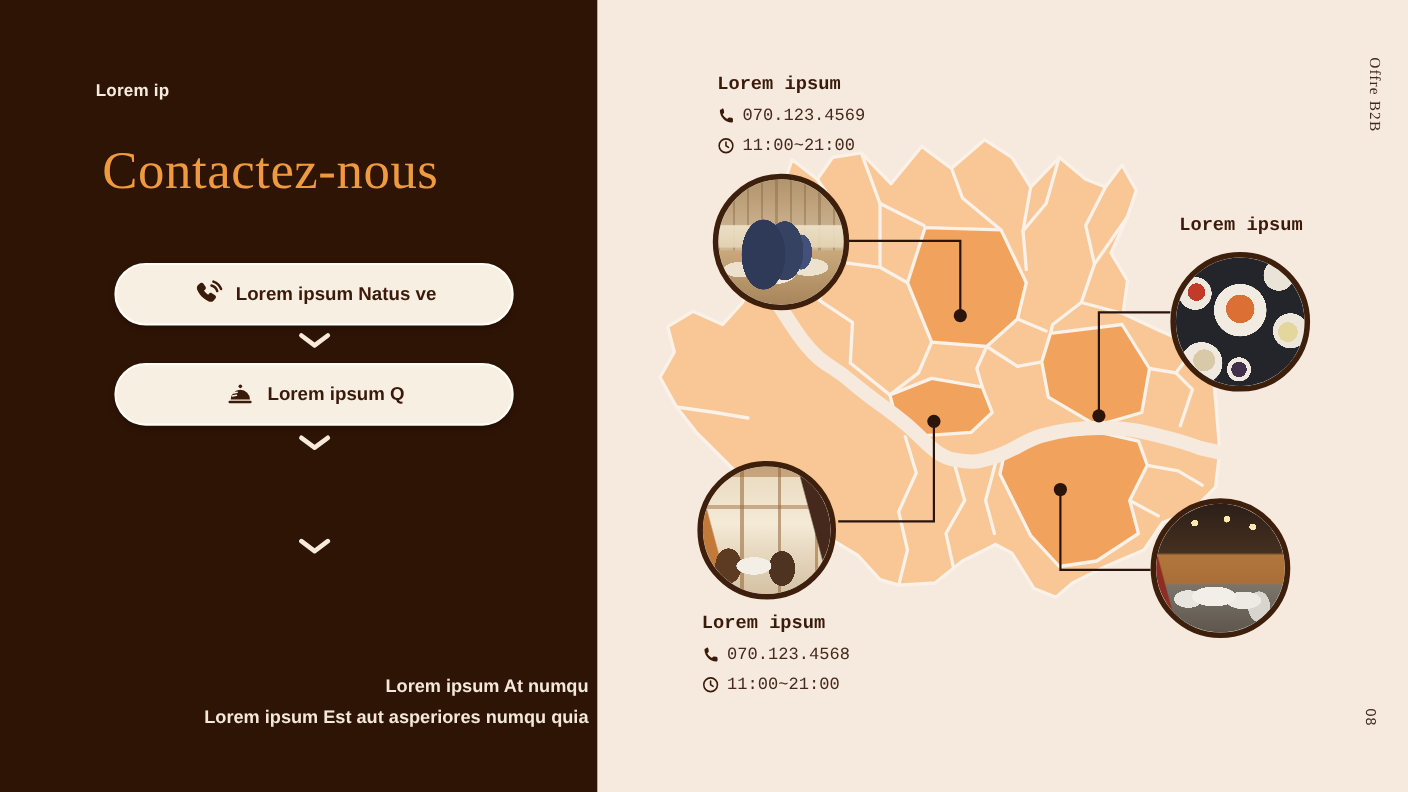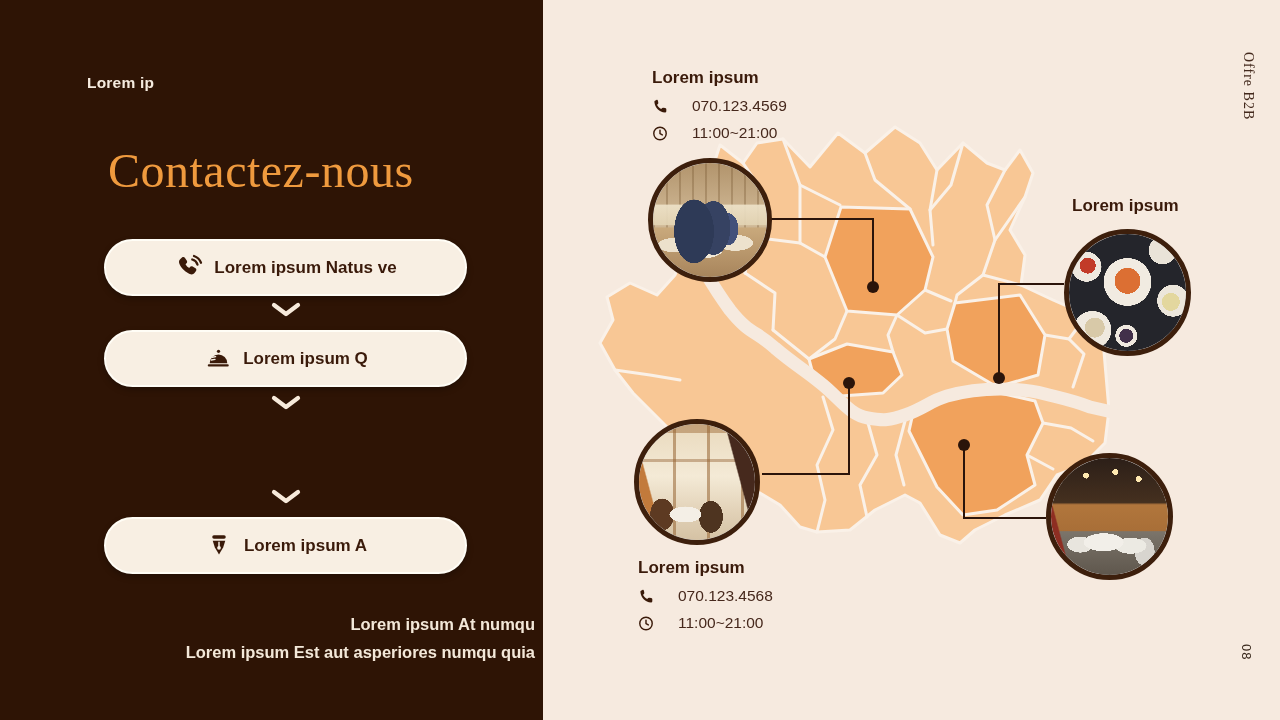--- a/index.html
+++ b/index.html
@@ -1,21 +1,21 @@
 <!DOCTYPE html>
 <html style="--left_bg: #2e1405; --right_bg: #f6eadf; --accent: #ef9a3e; --button_fill: #f8efe3; --button_border: #fffdf6; --dark_text: #3a1a0a; --cream_text: #f5ebdf; --map_light: #f8c795; --map_highlight: #f1a25c; --marker: #2b140a; --circle_border: #3d1f0c; --boundary: #faf1e8;"><head>
 <meta charset="utf-8">
 <style>
   html,body{margin:0;padding:0;background:#111;}
   .slide{position:relative;width:1280px;height:720px;overflow:hidden;
          font-family:"Liberation Sans",sans-serif;background:var(--right_bg,#f6eadf);}
   
   .left-panel{position:absolute;left:0;top:0;width:595px;height:720px;background:var(--left_bg,#2e1405);}
   .eyebrow{position:absolute;left:87px;top:74px;font-size:15.5px;font-weight:700;color:var(--cream_text,#f5ebdf);letter-spacing:.2px;}
-  .page-title{position:absolute;left:93px;top:128px;margin:15px;font-family:"Liberation Serif",serif;
+  .page-title{position:absolute;left:93px;top:128px;margin:0;font-family:"Liberation Serif",serif;
               font-weight:500;font-size:48px;color:var(--accent,#ef9a3e);letter-spacing:.5px;}
   .pill{position:absolute;left:104px;width:363px;height:57px;border-radius:29px;
         background:var(--button_fill,#f8efe3);border:2px solid var(--button_border,#fffdf6);
         box-sizing:border-box;display:flex;align-items:center;justify-content:center;gap:10px;
         cursor:pointer;box-shadow:0 3px 6px rgba(0,0,0,.25);}
   .pill .mi{width:30px;height:30px;flex:0 0 auto;display:block;}
   .pill .lbl{font-size:17px;font-weight:700;color:var(--dark_text,#3a1a0a);white-space:nowrap;}
   .chev{position:absolute;left:271px;width:30px;height:16px;}
   .footer-note{position:absolute;left:60px;top:610px;width:475px;text-align:right;
                color:#f3e8d9;font-weight:700;font-size:16.5px;line-height:28px;}
@@ -68,23 +68,23 @@
      radial-gradient(ellipse 20px 9px at 45% 72%, #f2efe9 99%, transparent),
      radial-gradient(ellipse 16px 8px at 68% 75%, #eceae3 99%, transparent),
      radial-gradient(ellipse 13px 8px at 25% 74%, #e8e5de 99%, transparent),
      radial-gradient(ellipse 10px 14px at 80% 80%, #d8d5cf 99%, transparent),
      radial-gradient(circle 3px at 30% 15%, #ffe9b0 99%, transparent),
      radial-gradient(circle 3px at 55% 12%, #ffe9b0 99%, transparent),
      radial-gradient(circle 3px at 75% 18%, #ffe9b0 99%, transparent),
      linear-gradient(75deg, #8e2e22 0 13%, rgba(0,0,0,0) 14%),
      linear-gradient(180deg, rgba(0,0,0,0) 62%, #7b746a 63%, #5f574d 100%),
      linear-gradient(180deg, #2c1f18 0%, #45301f 38%, #b1763c 40%, #9a6230 100%);}
-  .loc{position:absolute;color:var(--dark_text,#3a1a0a);}
+  .loc{position:absolute;color:var(--dark_text,#3a1a0a);font-family:Liberation Mono, monospace;}
   .loc .nm{font-size:17px;font-weight:700;margin-bottom:4px;}
-  .loc .row{display:flex;align-items:center;gap:24px;margin-top:9px;font-size:15.5px;color:#46281c;}
+  .loc .row{display:flex;align-items:center;gap:7px;margin-top:9px;font-size:15.5px;color:#46281c;}
   .loc .row svg{flex:0 0 auto;display:block;}
   .v-tag{position:absolute;left:1240px;top:52px;writing-mode:vertical-rl;
          font-family:"Liberation Serif",serif;font-size:14px;color:#43291d;letter-spacing:1px;}
   .v-page{position:absolute;left:1239px;top:644px;writing-mode:vertical-rl;
           font-size:13px;color:#3a2a1e;letter-spacing:1px;}
 </style>
 </head>
 <body>
 
 <div class="slide">
@@ -115,29 +115,20 @@
       <span class="lbl">Lorem ipsum Q</span>
     </div>
     <svg class="chev" style="top:395px" viewBox="0 0 30 16">
       <path d="M3 3 L15 12 L27 3" fill="none" stroke="#f7eadb" stroke-width="4.2" stroke-linecap="round" stroke-linejoin="round"></path>
     </svg>
 
     <svg class="chev" style="top:489px" viewBox="0 0 30 16">
       <path d="M3 3 L15 12 L27 3" fill="none" stroke="#f7eadb" stroke-width="4.2" stroke-linecap="round" stroke-linejoin="round"></path>
     </svg>
 
-    <div class="pill" style="top:517px">
-      <svg class="mi" viewBox="0 0 24 24">
-        <rect x="6.6" y="3.4" width="10.8" height="2.7" rx="1.35" fill="#3a1a09"></rect>
-        <path fill="#3a1a09" d="M7 7.8h10l-1.6 5.2-3.4 5.8-3.4-5.8z"></path>
-        <path d="M12 8.6v5.2" stroke="#f8efe3" stroke-width="1.2"></path>
-        <circle cx="12" cy="13.4" r="1.5" fill="#f8efe3"></circle>
-      </svg>
-      <span class="lbl">Lorem ipsum A</span>
-    </div>
 
     <div class="footer-note">
       <div>Lorem ipsum At numqu</div>
       <div>Lorem ipsum Est aut asperiores numqu quia</div>
     </div>
   </div>
 
   <div class="right-panel"></div>
 
   <svg class="map-svg" width="525" height="430" viewBox="0 0 525 430">

